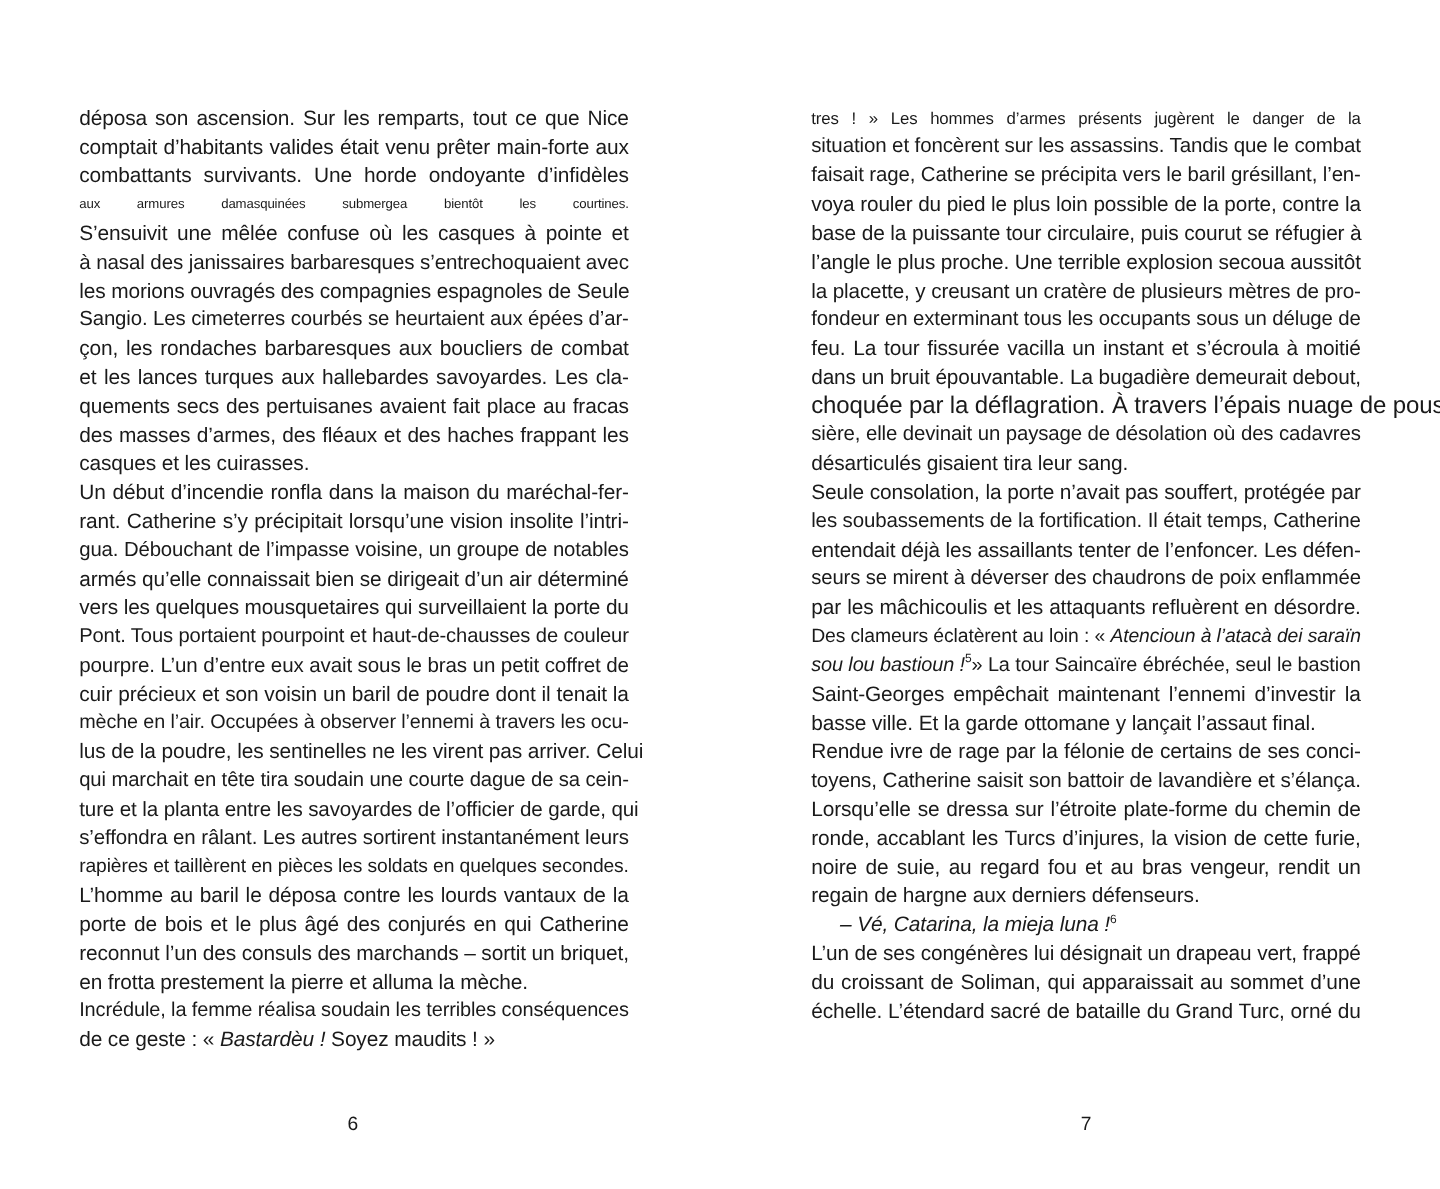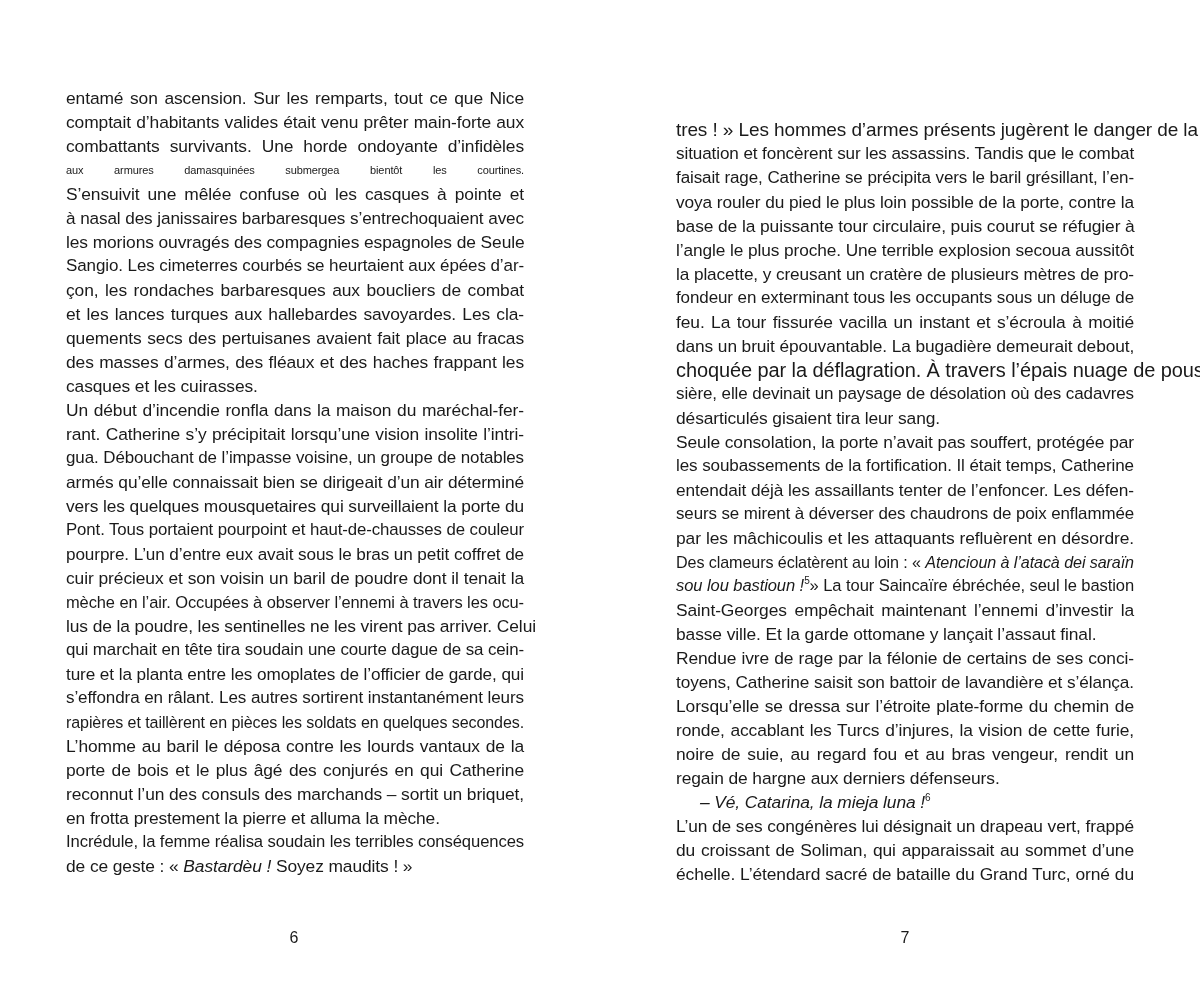--- a/index.html
+++ b/index.html
@@ -54,21 +54,21 @@
       line-height: 20px;
       color: #1a1a1a;
     }
     .pn-left { left: 274px; }
     .pn-right { left: 885px; }
   </style>
 </head>
 <body>
 
 <div class="page page-left" id="left-page">
-    <div class="line">entamé son ascension. Sur les remparts, tout ce que Nice</div>
+    <div class="line">déposa son ascension. Sur les remparts, tout ce que Nice</div>
     <div class="line">comptait d’habitants valides était venu prêter main-forte aux</div>
     <div class="line">combattants survivants. Une horde ondoyante d’infidèles</div>
     <div class="line" style="font-size: 11px;">aux armures damasquinées submergea bientôt les courtines.</div>
     <div class="line">S’ensuivit une mêlée confuse où les casques à pointe et</div>
     <div class="line" style="font-size: 17.1381px;">à nasal des janissaires barbaresques s’entrechoquaient avec</div>
     <div class="line">les morions ouvragés des compagnies espagnoles de Seule</div>
     <div class="line" style="font-size: 16.9919px;">Sangio. Les cimeterres courbés se heurtaient aux épées d’ar-</div>
     <div class="line">çon, les rondaches barbaresques aux boucliers de combat</div>
     <div class="line">et les lances turques aux hallebardes savoyardes. Les cla-</div>
     <div class="line">quements secs des pertuisanes avaient fait place au fracas</div>
@@ -78,32 +78,32 @@
     <div class="line">rant. Catherine s’y précipitait lorsqu’une vision insolite l’intri-</div>
     <div class="line" style="font-size: 16.9557px;">gua. Débouchant de l’impasse voisine, un groupe de notables</div>
     <div class="line" style="font-size: 17.3243px;">armés qu’elle connaissait bien se dirigeait d’un air déterminé</div>
     <div class="line" style="font-size: 17.3243px;">vers les quelques mousquetaires qui surveillaient la porte du</div>
     <div class="line" style="font-size: 16.8127px;">Pont. Tous portaient pourpoint et haut-de-chausses de couleur</div>
     <div class="line" style="font-size: 17.1381px;">pourpre. L’un d’entre eux avait sous le bras un petit coffret de</div>
     <div class="line">cuir précieux et son voisin un baril de poudre dont il tenait la</div>
     <div class="line" style="font-size: 16.4653px;">mèche en l’air. Occupées à observer l’ennemi à travers les ocu-</div>
     <div class="line">lus de la poudre, les sentinelles ne les virent pas arriver. Celui</div>
     <div class="line" style="font-size: 16.9197px;">qui marchait en tête tira soudain une courte dague de sa cein-</div>
-    <div class="line" style="font-size: 17.175px;">ture et la planta entre les omoplates de l’officier de garde, qui</div>
+    <div class="line" style="font-size: 17.175px;">ture et la planta entre les savoyardes de l’officier de garde, qui</div>
     <div class="line" style="font-size: 17.0647px;">s’effondra en râlant. Les autres sortirent instantanément leurs</div>
     <div class="line" style="font-size: 16.0669px;">rapières et taillèrent en pièces les soldats en quelques secondes.</div>
     <div class="line">L’homme au baril le déposa contre les lourds vantaux de la</div>
     <div class="line">porte de bois et le plus âgé des conjurés en qui Catherine</div>
     <div class="line">reconnut l’un des consuls des marchands – sortit un briquet,</div>
     <div class="line last">en frotta prestement la pierre et alluma la mèche.</div>
     <div class="line" style="font-size: 16.6372px;">Incrédule, la femme réalisa soudain les terribles conséquences</div>
     <div class="line last"><span>de ce geste : « </span><i>Bastardèu !</i><span> Soyez maudits ! »</span></div>
   </div>
 <div class="page page-right" id="right-page">
-    <div class="line" style="font-size: 19px; margin-top: 32px;">tres ! » Les hommes d’armes présents jugèrent le danger de la</div>
+    <div class="line" style="font-size: 14px;">tres ! » Les hommes d’armes présents jugèrent le danger de la</div>
     <div class="line" style="font-size: 17.1013px;">situation et foncèrent sur les assassins. Tandis que le combat</div>
     <div class="line" style="font-size: 17.0282px;">faisait rage, Catherine se précipita vers le baril grésillant, l’en-</div>
     <div class="line" style="font-size: 17.2868px;">voya rouler du pied le plus loin possible de la porte, contre la</div>
     <div class="line">base de la puissante tour circulaire, puis courut se réfugier à</div>
     <div class="line" style="font-size: 17.2868px;">l’angle le plus proche. Une terrible explosion secoua aussitôt</div>
     <div class="line" style="font-size: 17.2121px;">la placette, y creusant un cratère de plusieurs mètres de pro-</div>
     <div class="line" style="font-size: 16.9919px;">fondeur en exterminant tous les occupants sous un déluge de</div>
     <div class="line">feu. La tour fissurée vacilla un instant et s’écroula à moitié</div>
     <div class="line" style="font-size: 17.3243px;">dans un bruit épouvantable. La bugadière demeurait debout,</div>
     <div class="line" style="font-size: 20px;">choquée par la déflagration. À travers l’épais nuage de pous-</div>

